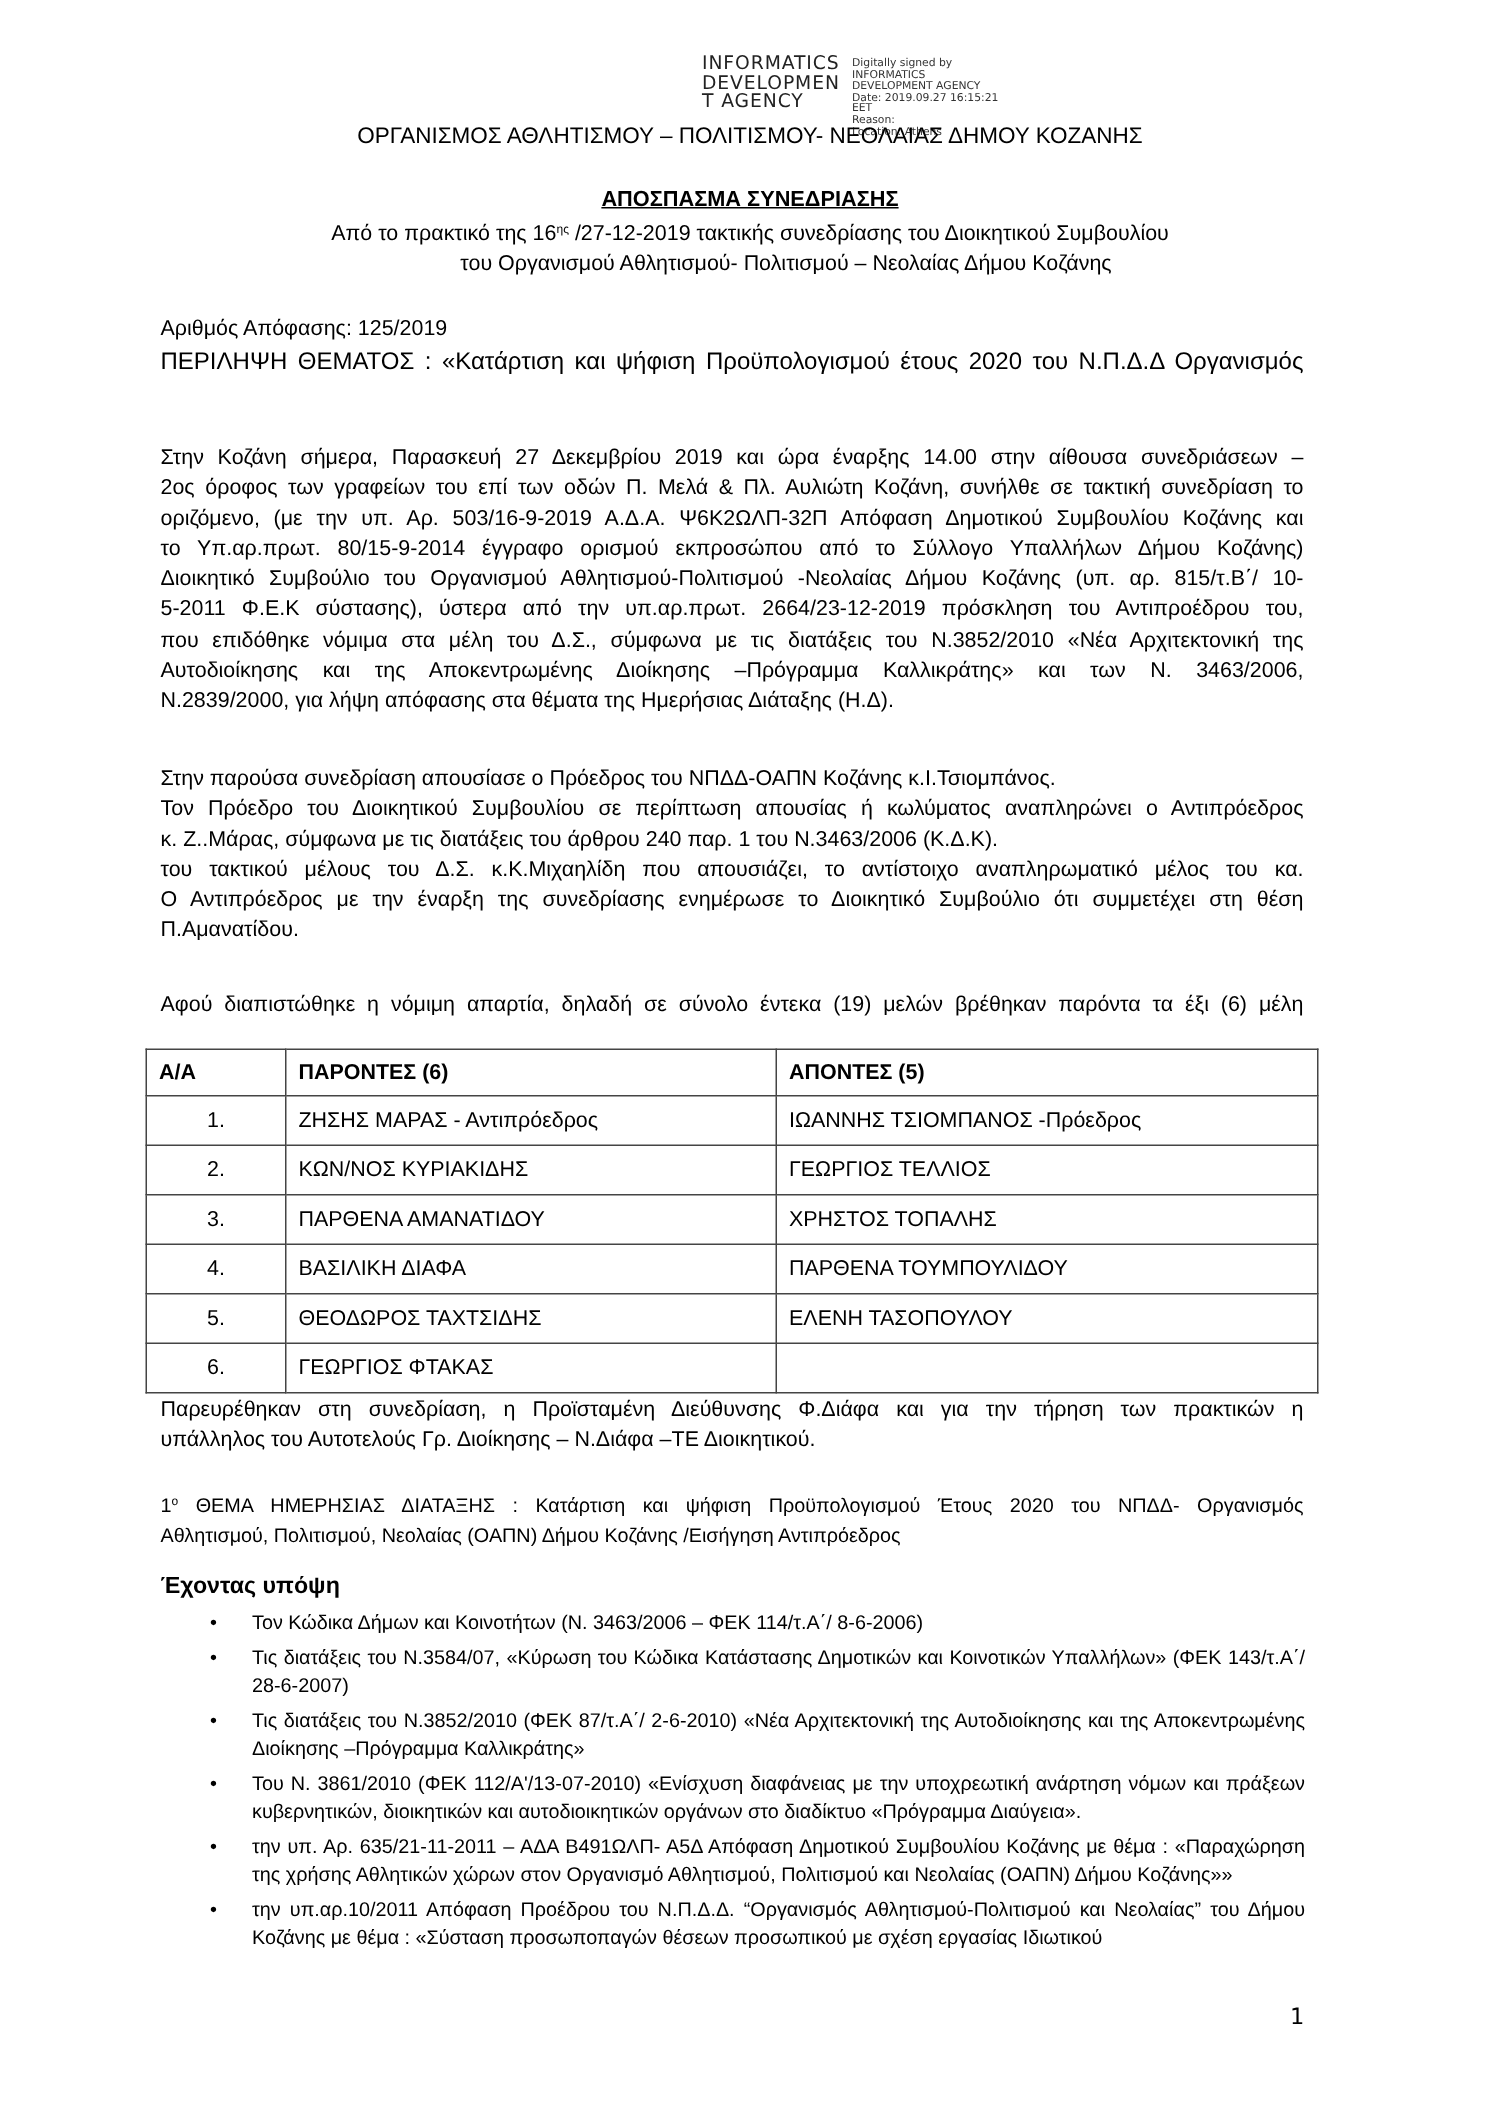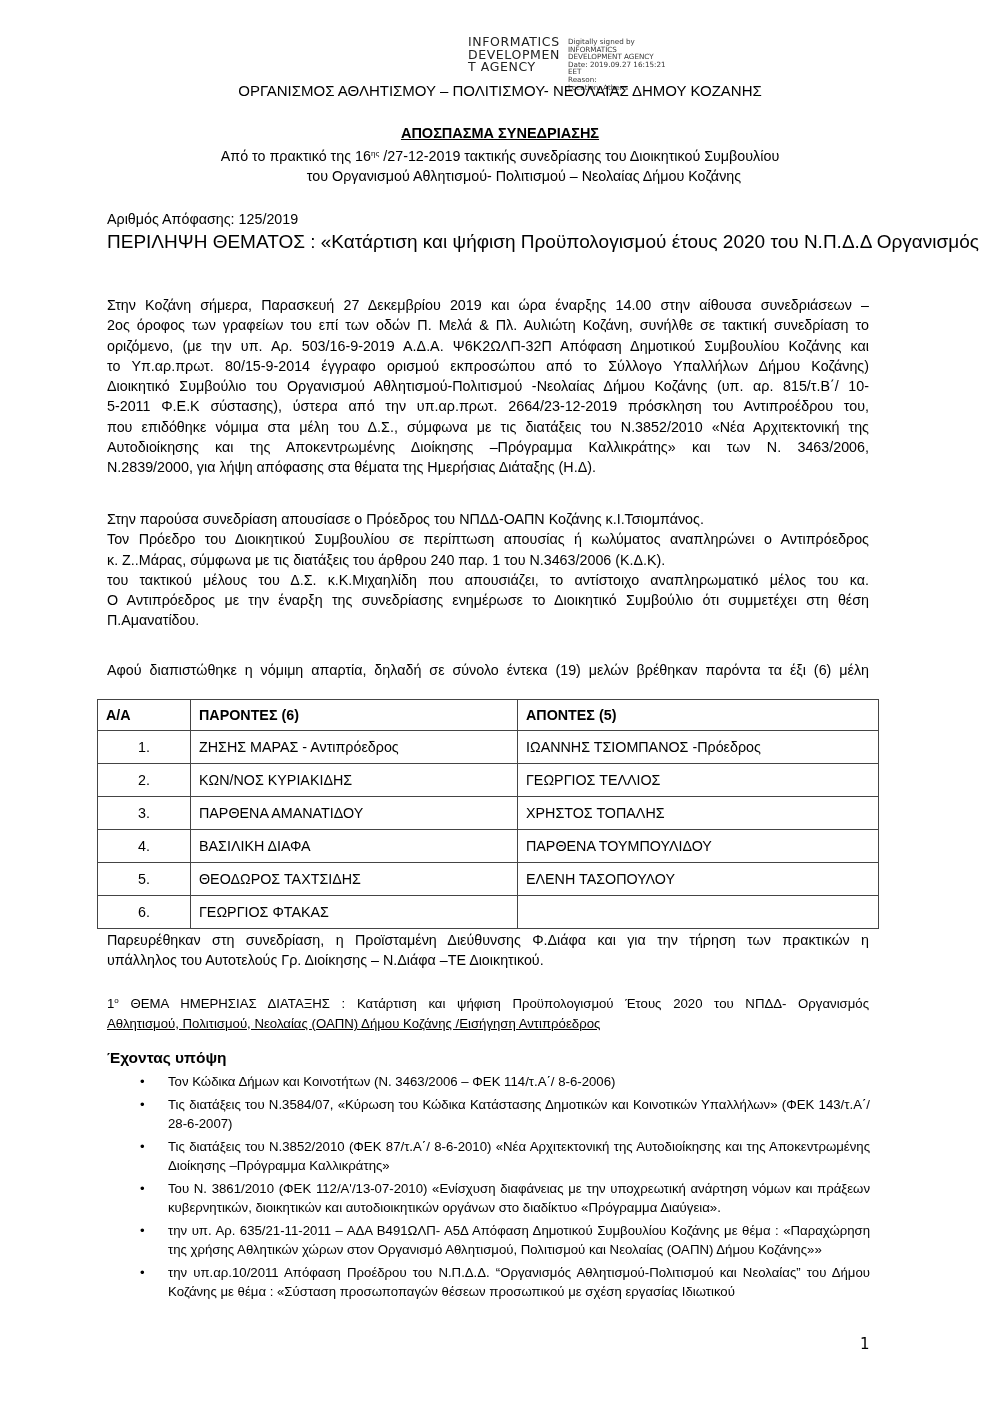--- a/index.html
+++ b/index.html
@@ -21,21 +21,21 @@
   .minutes1 { top: 148px; }
   .minutes2 { top: 168px; margin-left: 24px; }
   .sup { font-size: 8px; vertical-align: 5px; }
 
   .para { position: absolute; left: 107px; width: 762px; font-size: 14.3px; line-height: 20.3px;
           text-align: justify; }
   .line { display: block; white-space: nowrap; }
   .just { display: block; text-align: justify; text-align-last: justify; }
 
   .decision-no { top: 209px; }
-  .summary { top: 231px; font-size: 19px; line-height: 22px; }
+  .summary { top: 231px; font-size: 16px; line-height: 22px; }
 
   .p1 { top: 295px; }
   .p2 { top: 509px; }
   .p3 { top: 660px; }
 
   table.members { position: absolute; left: 97px; top: 699px; width: 782px; border-collapse: collapse;
                   font-size: 14.3px; }
   table.members td, table.members th { border: 1px solid #444; padding: 0 0 0 8px; height: 32px;
                   text-align: left; vertical-align: middle; }
   table.members th { font-weight: bold; height: 30px; }
@@ -152,36 +152,36 @@
   </tbody>
     </table>
 
   <div class="para p4">
     <span class="just" style="white-space: nowrap; display: block;">Παρευρέθηκαν στη συνεδρίαση, η Προϊσταμένη Διεύθυνσης Φ.Διάφα και για την τήρηση των πρακτικών η</span>
     <span class="line" style="white-space: nowrap; display: block;">υπάλληλος του Αυτοτελούς Γρ. Διοίκησης – Ν.Διάφα –ΤΕ Διοικητικού.</span>
   </div>
 
   <div class="agenda">
     <span class="just" style="white-space: nowrap; display: block;"><span>1</span><span class="sup">ο</span><span> ΘΕΜΑ ΗΜΕΡΗΣΙΑΣ ΔΙΑΤΑΞΗΣ : Κατάρτιση και ψήφιση Προϋπολογισμού Έτους 2020 του ΝΠΔΔ- Οργανισμός</span></span>
-    <span class="line" style="white-space: nowrap; display: block; text-decoration: underline;">Αθλητισμού, Πολιτισμού, Νεολαίας  (ΟΑΠΝ) Δήμου Κοζάνης /Εισήγηση Αντιπρόεδρος</span>
+    <span class="line" style="white-space: nowrap; display: block;">Αθλητισμού, Πολιτισμού, Νεολαίας  (ΟΑΠΝ) Δήμου Κοζάνης /Εισήγηση Αντιπρόεδρος</span>
   </div>
 
   <div class="considering">Έχοντας υπόψη</div>
   <ul class="bullets">
     <li>
         <span class="dot">•</span>
         <span class="t">Τον  Κώδικα Δήμων και Κοινοτήτων (Ν. 3463/2006 – ΦΕΚ 114/τ.Α΄/ 8-6-2006)</span>
       </li>
     <li>
         <span class="dot">•</span>
         <span class="t">Τις διατάξεις του Ν.3584/07, «Κύρωση του Κώδικα Κατάστασης Δημοτικών και Κοινοτικών Υπαλλήλων» (ΦΕΚ 143/τ.Α΄/ 28-6-2007)</span>
       </li>
     <li>
         <span class="dot">•</span>
-        <span class="t">Τις διατάξεις του Ν.3852/2010 (ΦΕΚ 87/τ.Α΄/ 8-6-2010) «Νέα Αρχιτεκτονική της Αυτοδιοίκησης και της Αποκεντρωμένης Διοίκησης –Πρόγραμμα Καλλικράτης»</span>
+        <span class="t">Τις διατάξεις του Ν.3852/2010 (ΦΕΚ 87/τ.Α΄/ 2-6-2010) «Νέα Αρχιτεκτονική της Αυτοδιοίκησης και της Αποκεντρωμένης Διοίκησης –Πρόγραμμα Καλλικράτης»</span>
       </li>
     <li>
         <span class="dot">•</span>
         <span class="t">Του Ν. 3861/2010 (ΦΕΚ 112/Α'/13-07-2010) «Ενίσχυση διαφάνειας με την υποχρεωτική ανάρτηση νόμων και πράξεων κυβερνητικών, διοικητικών και αυτοδιοικητικών οργάνων στο διαδίκτυο «Πρόγραμμα Διαύγεια».</span>
       </li>
     <li>
         <span class="dot">•</span>
         <span class="t">την υπ. Αρ. 635/21-11-2011 – ΑΔΑ Β491ΩΛΠ- Α5Δ Απόφαση Δημοτικού Συμβουλίου Κοζάνης με θέμα : «Παραχώρηση της χρήσης Αθλητικών χώρων στον Οργανισμό Αθλητισμού, Πολιτισμού και Νεολαίας (ΟΑΠΝ) Δήμου Κοζάνης»»</span>
       </li>
     <li>

